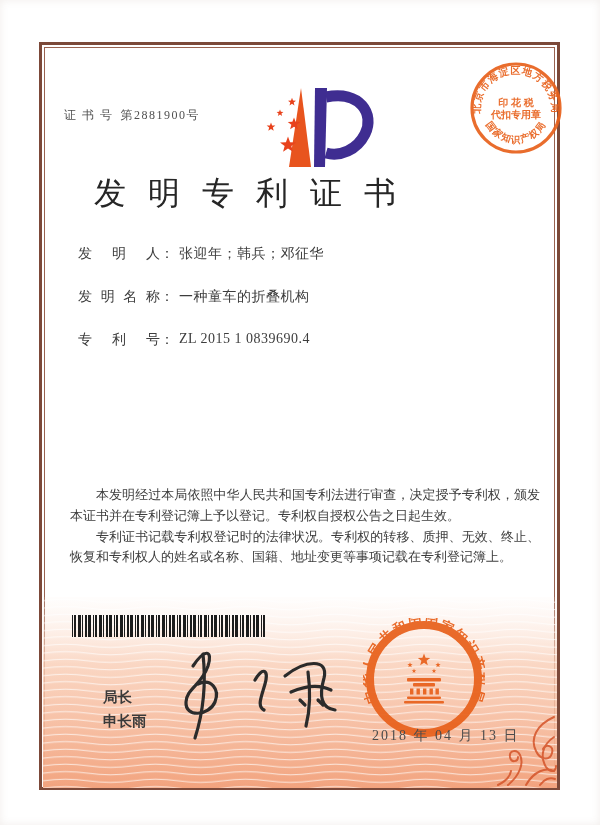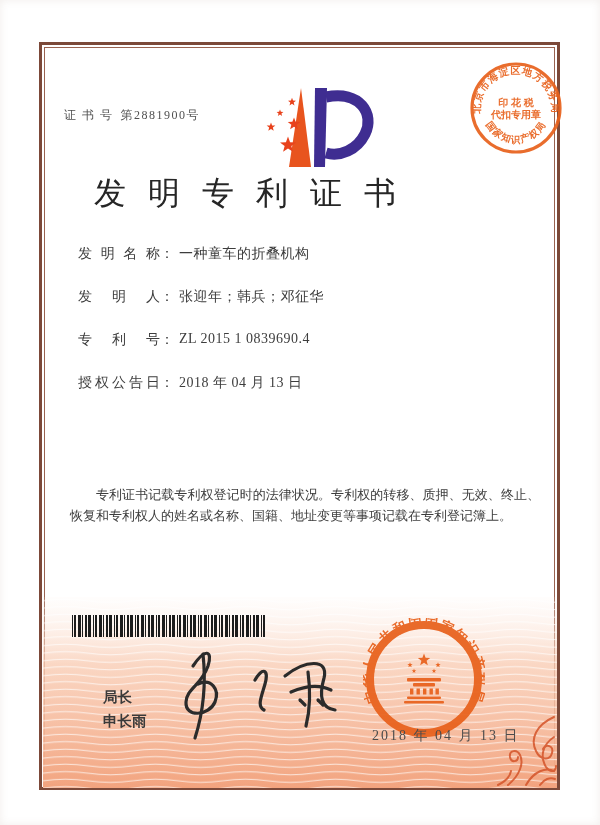--- a/index.html
+++ b/index.html
@@ -119,34 +119,32 @@
       </text>
       <text x="48" y="46" font-size="10" text-anchor="middle" class="seal-ring-text">印 花 税</text>
       <text x="48" y="58" font-size="10" text-anchor="middle" class="seal-ring-text">代扣专用章</text>
     </g>
   </svg>
 
   <div class="title">发明专利证书</div>
 
   <div class="fields">
     <div class="frow">
+      <span class="flabel">发明人</span><span class="fcolon">：</span><span class="fvalue">张迎年；韩兵；邓征华</span>
+    </div>
+    <div class="frow">
       <span class="flabel">发明名称</span><span class="fcolon">：</span><span class="fvalue">一种童车的折叠机构</span>
-    </div>
-    <div class="frow">
-      <span class="flabel">发明人</span><span class="fcolon">：</span><span class="fvalue">张迎年；韩兵；邓征华</span>
     </div>
     <div class="frow">
       <span class="flabel">专利号</span><span class="fcolon">：</span><span class="fvalue">ZL 2015 1 0839690.4</span>
     </div>
-    <div class="frow">
-      <span class="flabel">授权公告日</span><span class="fcolon">：</span><span class="fvalue">2018 年 04 月 13 日</span>
-    </div>
   </div>
 
   <div class="paras">
+    <p>本发明经过本局依照中华人民共和国专利法进行审查，决定授予专利权，颁发本证书并在专利登记簿上予以登记。专利权自授权公告之日起生效。</p>
     <p>专利证书记载专利权登记时的法律状况。专利权的转移、质押、无效、终止、恢复和专利权人的姓名或名称、国籍、地址变更等事项记载在专利登记簿上。</p>
   </div>
 
   <div class="barcode" id="barcode">
       <span style="width:1px;margin-right:1px"></span>
       <span style="width:2px;margin-right:2px"></span>
       <span style="width:3px;margin-right:1px"></span>
       <span style="width:1px;margin-right:2px"></span>
       <span style="width:2px;margin-right:1px"></span>
       <span style="width:3px;margin-right:2px"></span>

